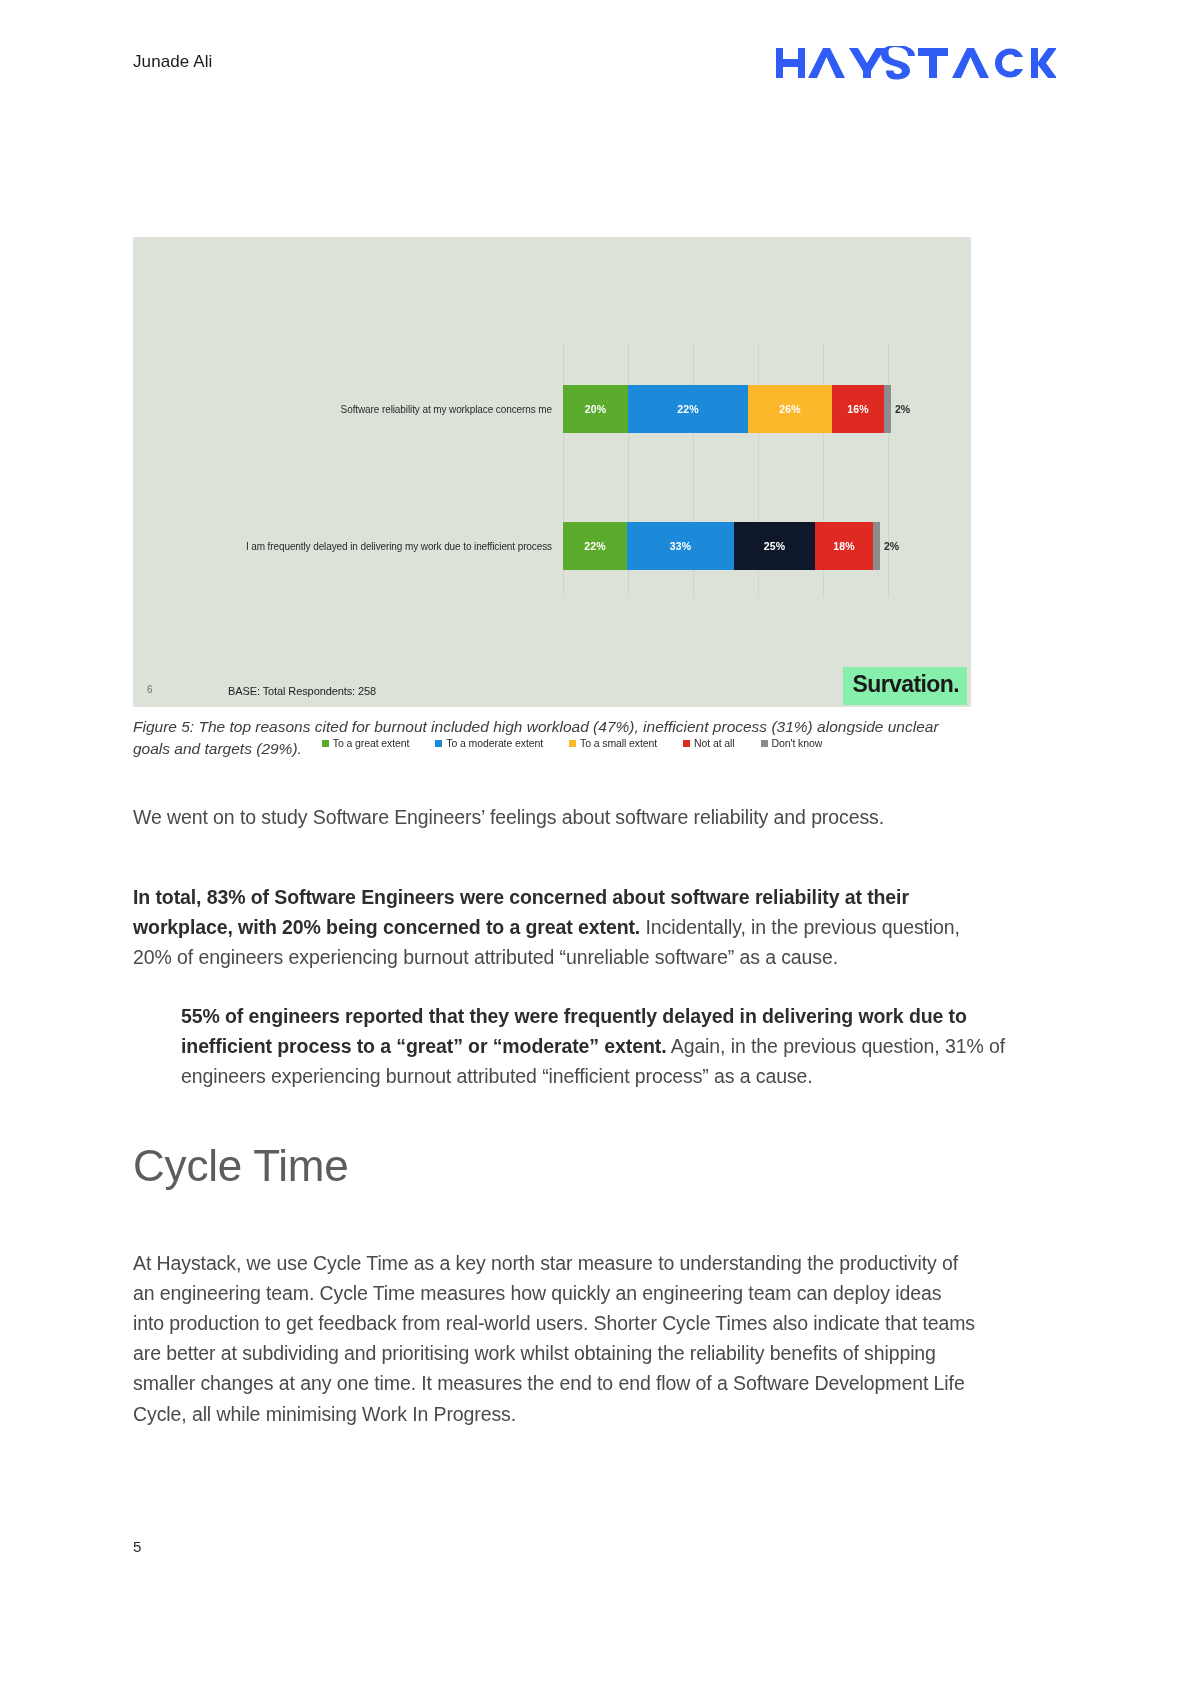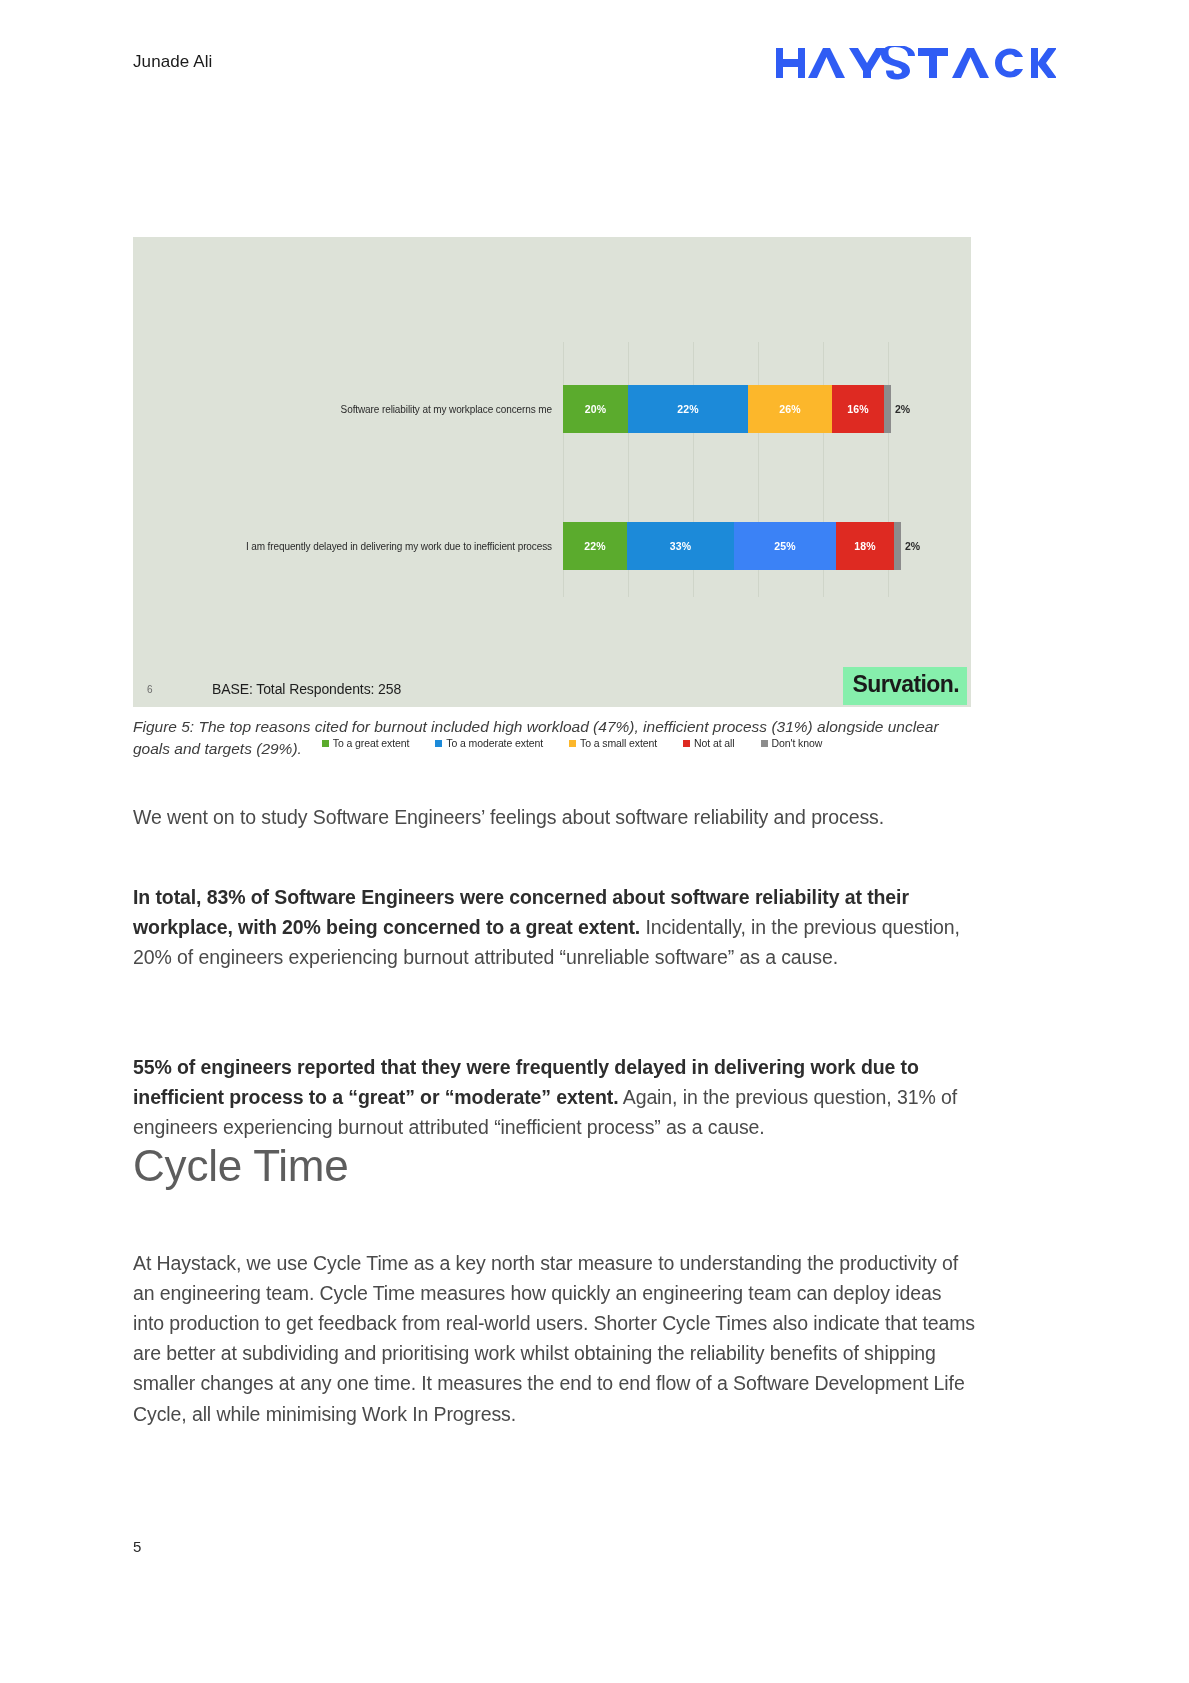--- a/index.html
+++ b/index.html
@@ -184,23 +184,23 @@
   }
   .slide-number {
     position: absolute;
     left: 14px;
     bottom: 12px;
     font-size: 10px;
     color: #6b6b6b;
   }
   .base-note {
     position: absolute;
-    left: 79px;
+    left: 95px;
     bottom: 10px;
-    font-size: 14px;
+    font-size: 11px;
     color: #1d1d1d;
     letter-spacing: -0.1px;
   }
   .survation-logo {
     position: absolute;
     right: 4px;
     bottom: 2px;
     background: #86efac;
     padding: 4px 8px 7px 10px;
     font-size: 23px;
@@ -227,21 +227,21 @@
     left: 133px;
     width: 842px;
     font-size: 19.5px;
     line-height: 1.55;
     color: #4a4a4a;
     letter-spacing: -0.1px;
   }
   .para b { color: #2d2d2d; font-weight: bold; }
   #para-intro { top: 782px; }
   #para-total { top: 862px; }
-  #para-delay { top: 1032px; }
+  #para-delay { top: 981px; margin-left: 48px; }
   #para-cycle { top: 1228px; }
 
   
   .page-number {
     position: absolute;
     left: 133px;
     top: 1538px;
     font-size: 15px;
     color: #2a2a2a;
   }
@@ -311,21 +311,21 @@
           <div class="seg tiny" style="background:#8C8C8C;width:7px"></div>
           <div class="seg-outside-label">2%</div>
         </div>
       </div>
 
       <div class="bar-row" id="bar-row-1">
         <div class="bar-label">I am frequently delayed in delivering my work due to inefficient process</div>
         <div class="bar-track">
           <div class="seg" style="background:#5BAB2D;width:64px">22%</div>
           <div class="seg" style="background:#1C8AD9;width:107px">33%</div>
-          <div class="seg" style="background:#3b82f6;width:102px">25%</div>
+          <div class="seg" style="background:#0f172a;width:81px">25%</div>
           <div class="seg" style="background:#DE2A22;width:58px">18%</div>
           <div class="seg tiny" style="background:#8C8C8C;width:7px"></div>
           <div class="seg-outside-label">2%</div>
         </div>
       </div>
 
       <div class="legend">
         <div class="legend-item">
           <span class="legend-swatch" style="background:#5BAB2D"></span>
           <span>To a great extent</span>

